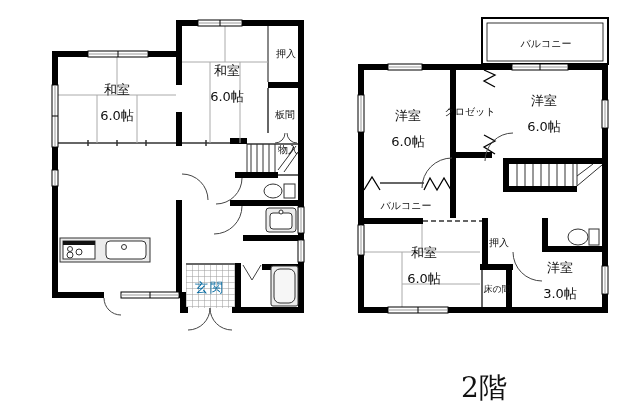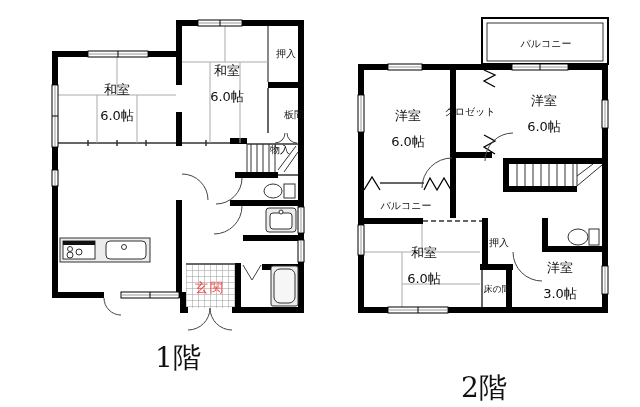--- a/index.html
+++ b/index.html
@@ -4,21 +4,21 @@
 <style>
   html,body{margin:0;padding:0;background:#fff;}
   #plan{position:relative;width:640px;height:407px;background:#fff;overflow:hidden;
         font-family:"DejaVu Sans",sans-serif;color:#111;}
   #plan svg{position:absolute;left:0;top:0;}
   .lbl{position:absolute;transform:translate(-50%,-50%);white-space:nowrap;
        font-size:13px;line-height:14px;text-align:center;color:#111;}
   .lbl.two{display:flex;flex-direction:column;align-items:center;gap:12px;}
   .lbl.small{font-size:10px;}
   .lbl.tiny{font-size:9px;text-align:center;}
-  .lbl.hall{color:#ef4444;letter-spacing:2px;}
+  .lbl.hall{color:#0369a1;letter-spacing:2px;}
   .floor-title{position:absolute;transform:translate(-50%,-50%);
        font-family:"DejaVu Serif",serif;font-size:28px;color:#111;}
 </style>
 </head>
 <body>
 
 <div id="plan">
 <svg width="640" height="407" viewBox="0 0 640 407">
   <defs>
     <pattern id="grid" width="6" height="6" patternUnits="userSpaceOnUse">
@@ -285,24 +285,23 @@
 
   <div class="lbl two" style="left:117px;top:103px">
     <span>和室</span>
     <span>6.0帖</span>
   </div>
   <div class="lbl two" style="left:227px;top:84px">
     <span>和室</span>
     <span>6.0帖</span>
   </div>
   <div class="lbl small" style="left:286px;top:54px">押入</div>
-  <div class="lbl small" style="left:294px;top:115px">板間</div>
-  <div class="lbl small" style="left:280px;top:150px">物入</div>
+  <div class="lbl small" style="left:285px;top:115px">板間</div>
+  <div class="lbl small" style="left:288px;top:150px">物入</div>
   <div class="lbl hall" style="left:210px;top:288px">玄関</div>
-  <div class="floor-title" style="left:178px;top:358px">1階</div>
 
   <div class="lbl small" style="left:546px;top:44px">バルコニー</div>
   <div class="lbl two" style="left:408px;top:129px">
     <span>洋室</span>
     <span>6.0帖</span>
   </div>
   <div class="lbl small" style="left:470px;top:112px">クロゼット</div>
   <div class="lbl two" style="left:544px;top:114px">
     <span>洋室</span>
     <span>6.0帖</span>

